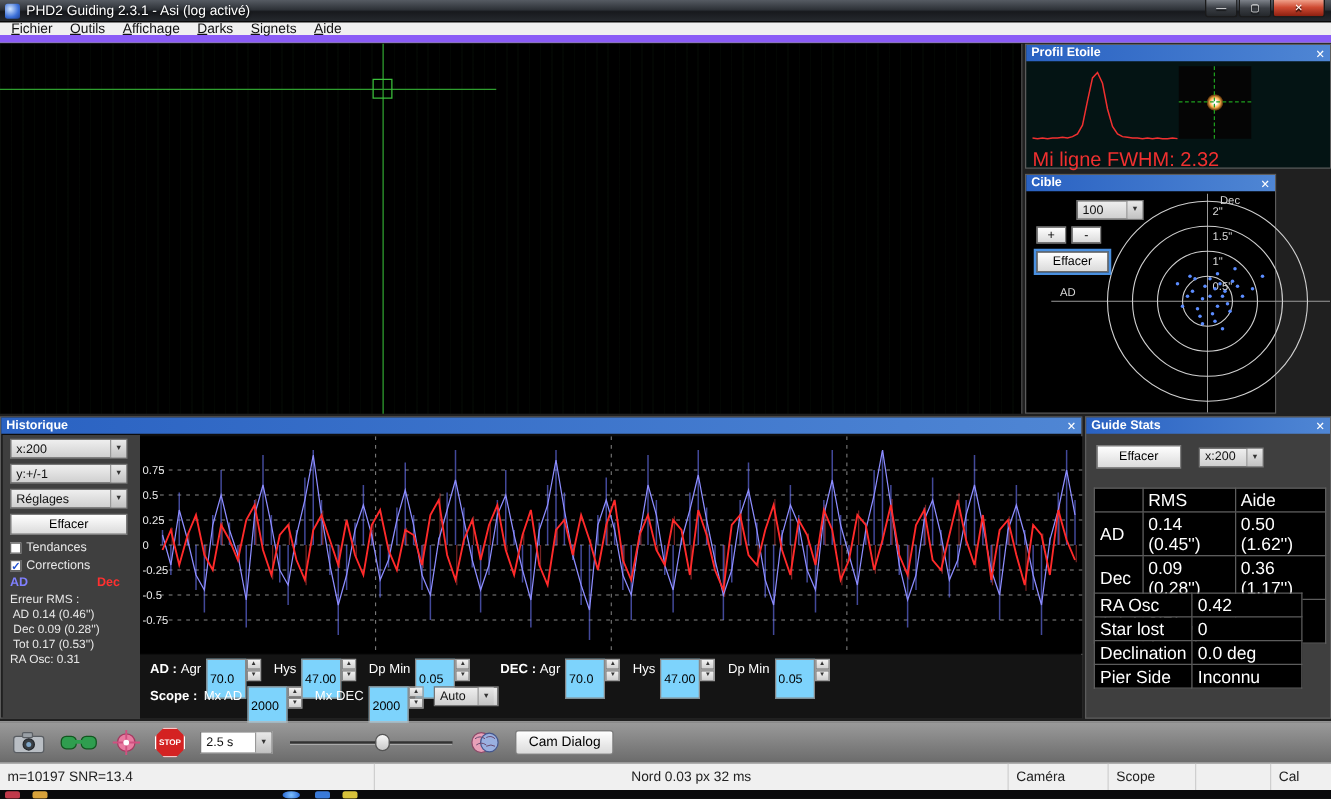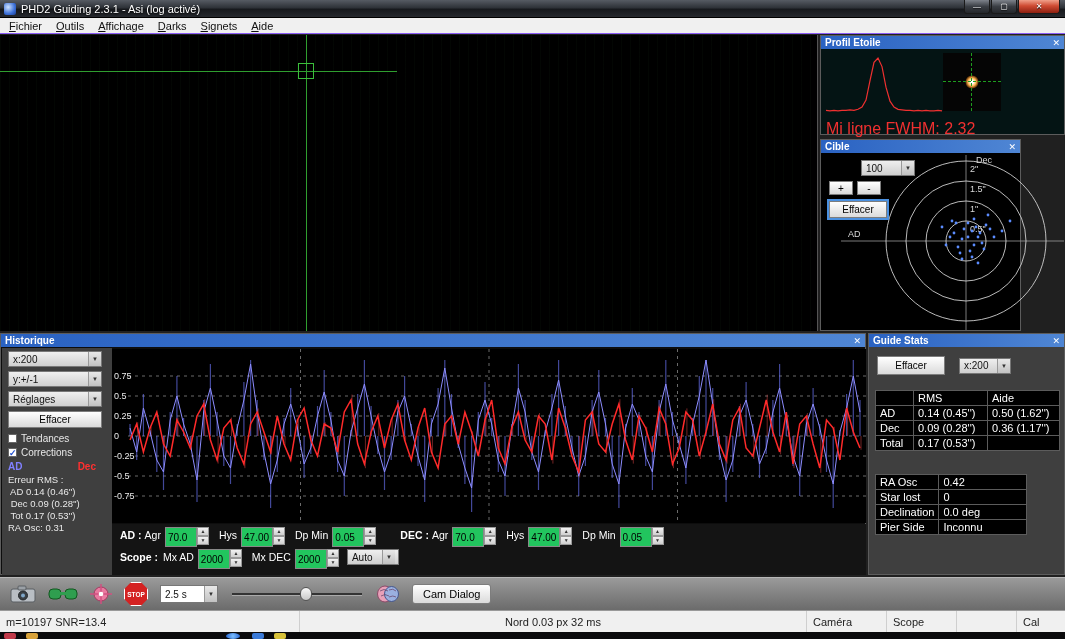--- a/index.html
+++ b/index.html
@@ -15,21 +15,21 @@
     background:radial-gradient(circle at 35% 35%,#cfe4ff,#3b6fd8 60%,#1b3d8f);}
   #title-text{color:#fff;font-size:11px;text-shadow:0 1px 2px #000;}
   #win-btns{position:absolute;right:5px;top:0;display:flex;}
   .winbtn{height:14px;border:1px solid #1a1a1a;border-top:none;display:flex;align-items:center;justify-content:center;
     color:#fff;font-size:8px;border-radius:0 0 3px 3px;margin-left:1px;text-shadow:0 1px 1px #000;}
   .winbtn.minmax{width:26px;background:linear-gradient(180deg,#7d828a,#3a3e44 50%,#24272b);}
   .winbtn.close{width:42px;background:linear-gradient(180deg,#f0a08a,#cf4b33 45%,#8c1f10);}
 
   
   #menubar{position:absolute;left:0;top:18px;width:1065px;height:16px;background:#f0f0f0;
-    border-bottom:1px solid #8b5cf6;display:flex;align-items:center;padding-left:2px;}
+    border-bottom:6px solid #8b5cf6;display:flex;align-items:center;padding-left:2px;}
   .menu-item{display:inline-block;padding:1px 7px;color:#111;cursor:default;}
   .menu-item::first-letter{text-decoration:underline;}
 
   
   .panel{position:absolute;background:#3f3f3f;border:1px solid #5c5c5c;}
   .caption{height:13px;background:linear-gradient(90deg,#2a62c2,#4f86d4);display:flex;align-items:center;
     padding:0 4px;color:#fff;font-size:10px;font-weight:bold;}
   .caption .cap-x{margin-left:auto;font-weight:normal;font-size:9px;color:#fff;cursor:default;}
 
   
@@ -74,33 +74,33 @@
   #axis-row{display:flex;width:88px;margin:2px 0;font-size:10px;font-weight:bold;}
   #axis-ad{color:#8080ff;}
   #axis-dec{color:#ff3030;margin-left:auto;}
   .rms-line{color:#e8e8e8;font-size:9.5px;line-height:12px;white-space:pre;}
   #hist-graph{position:absolute;left:111px;top:15px;width:754px;height:174px;background:#000;}
   #hist-ctrl{position:absolute;left:111px;top:190px;width:754px;height:51px;background:#141414;color:#fff;}
   .ctl-row{display:flex;align-items:center;height:22px;padding-left:8px;}
   .ctl-row b{font-size:10.5px;margin-right:3px;}
   .ctl-row .lbl{font-size:10.5px;margin:0 4px 0 10px;}
   .spin{display:inline-flex;height:16px;}
-  .spin input{width:32px;height:20px;border:1px solid #888;font-size:10px;padding:0 2px;
-    font-family:"Liberation Sans",sans-serif;background:#22c55e;color:#000;}
+  .spin input{width:32px;height:32px;border:1px solid #888;font-size:10px;padding:0 2px;
+    font-family:"Liberation Sans",sans-serif;background:#7dd3fc;color:#000;}
   .spin .arrows{width:12px;display:flex;flex-direction:column;}
   .spin .arrows i{flex:1;font-style:normal;font-size:5px;line-height:7px;text-align:center;color:#333;
     background:linear-gradient(#f2f2f2,#cfcfcf);border:1px solid #999;}
   #mode-dd{width:52px;margin-left:8px;}
 
   
   #stats{left:868px;top:333px;width:197px;height:242px;background:#3f3f3f;}
   #stats-top{position:absolute;left:8px;top:22px;display:flex;align-items:center;}
   #stats-clear{width:68px;height:19px;margin-right:14px;}
   #stats-dd{width:52px;}
-  .stats-table{position:absolute;left:6px;border-collapse:collapse;color:#fff;font-size:11px;}
+  .stats-table{position:absolute;left:6px;border-collapse:collapse;color:#fff;font-size:14px;}
   .stats-table td,.stats-table th{border:1px solid #5c5c5c;background:#000;padding:1px 4px;
     font-weight:normal;text-align:left;height:14px;}
   .stats-table .rowlab{background:#000;}
   #stats-tbl1{top:56px;}
   #stats-tbl2{top:140px;}
 
   
   #toolbar{position:absolute;left:0;top:577px;width:1065px;height:33px;
     background:linear-gradient(180deg,#9a9a9a,#6b6b6b);border-top:1px solid #b8b8b8;
     display:flex;align-items:center;padding-left:10px;}

